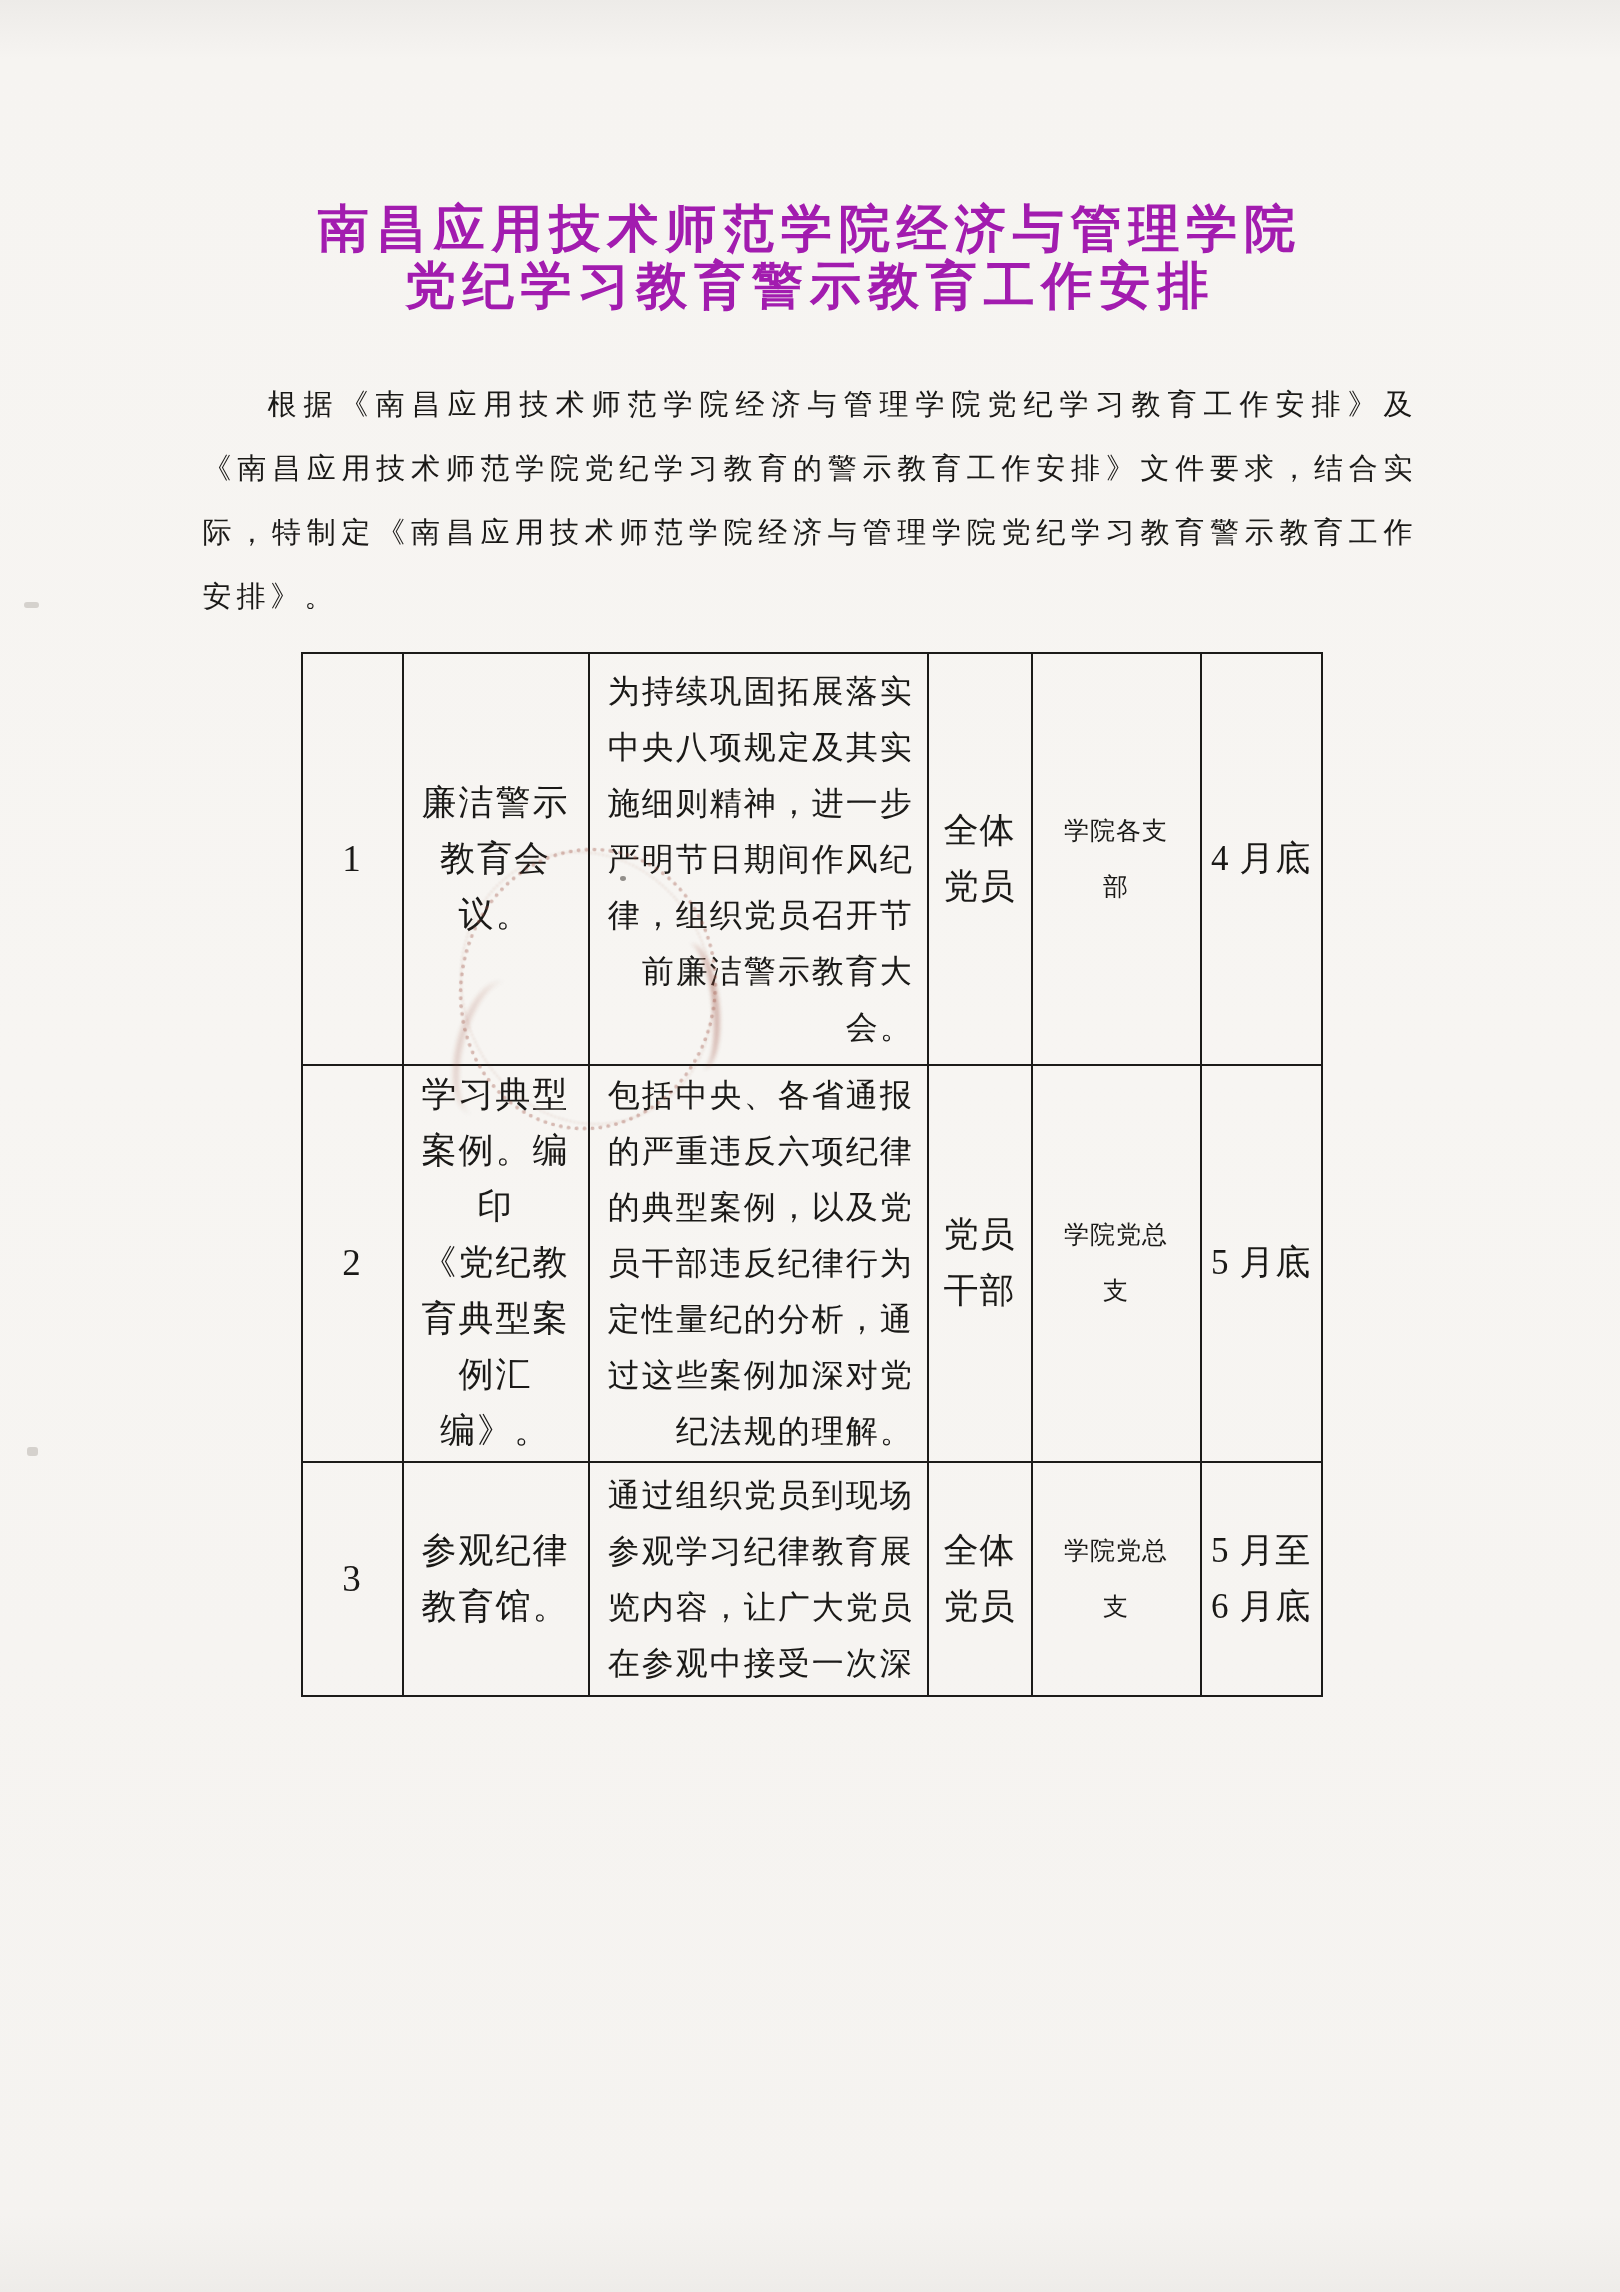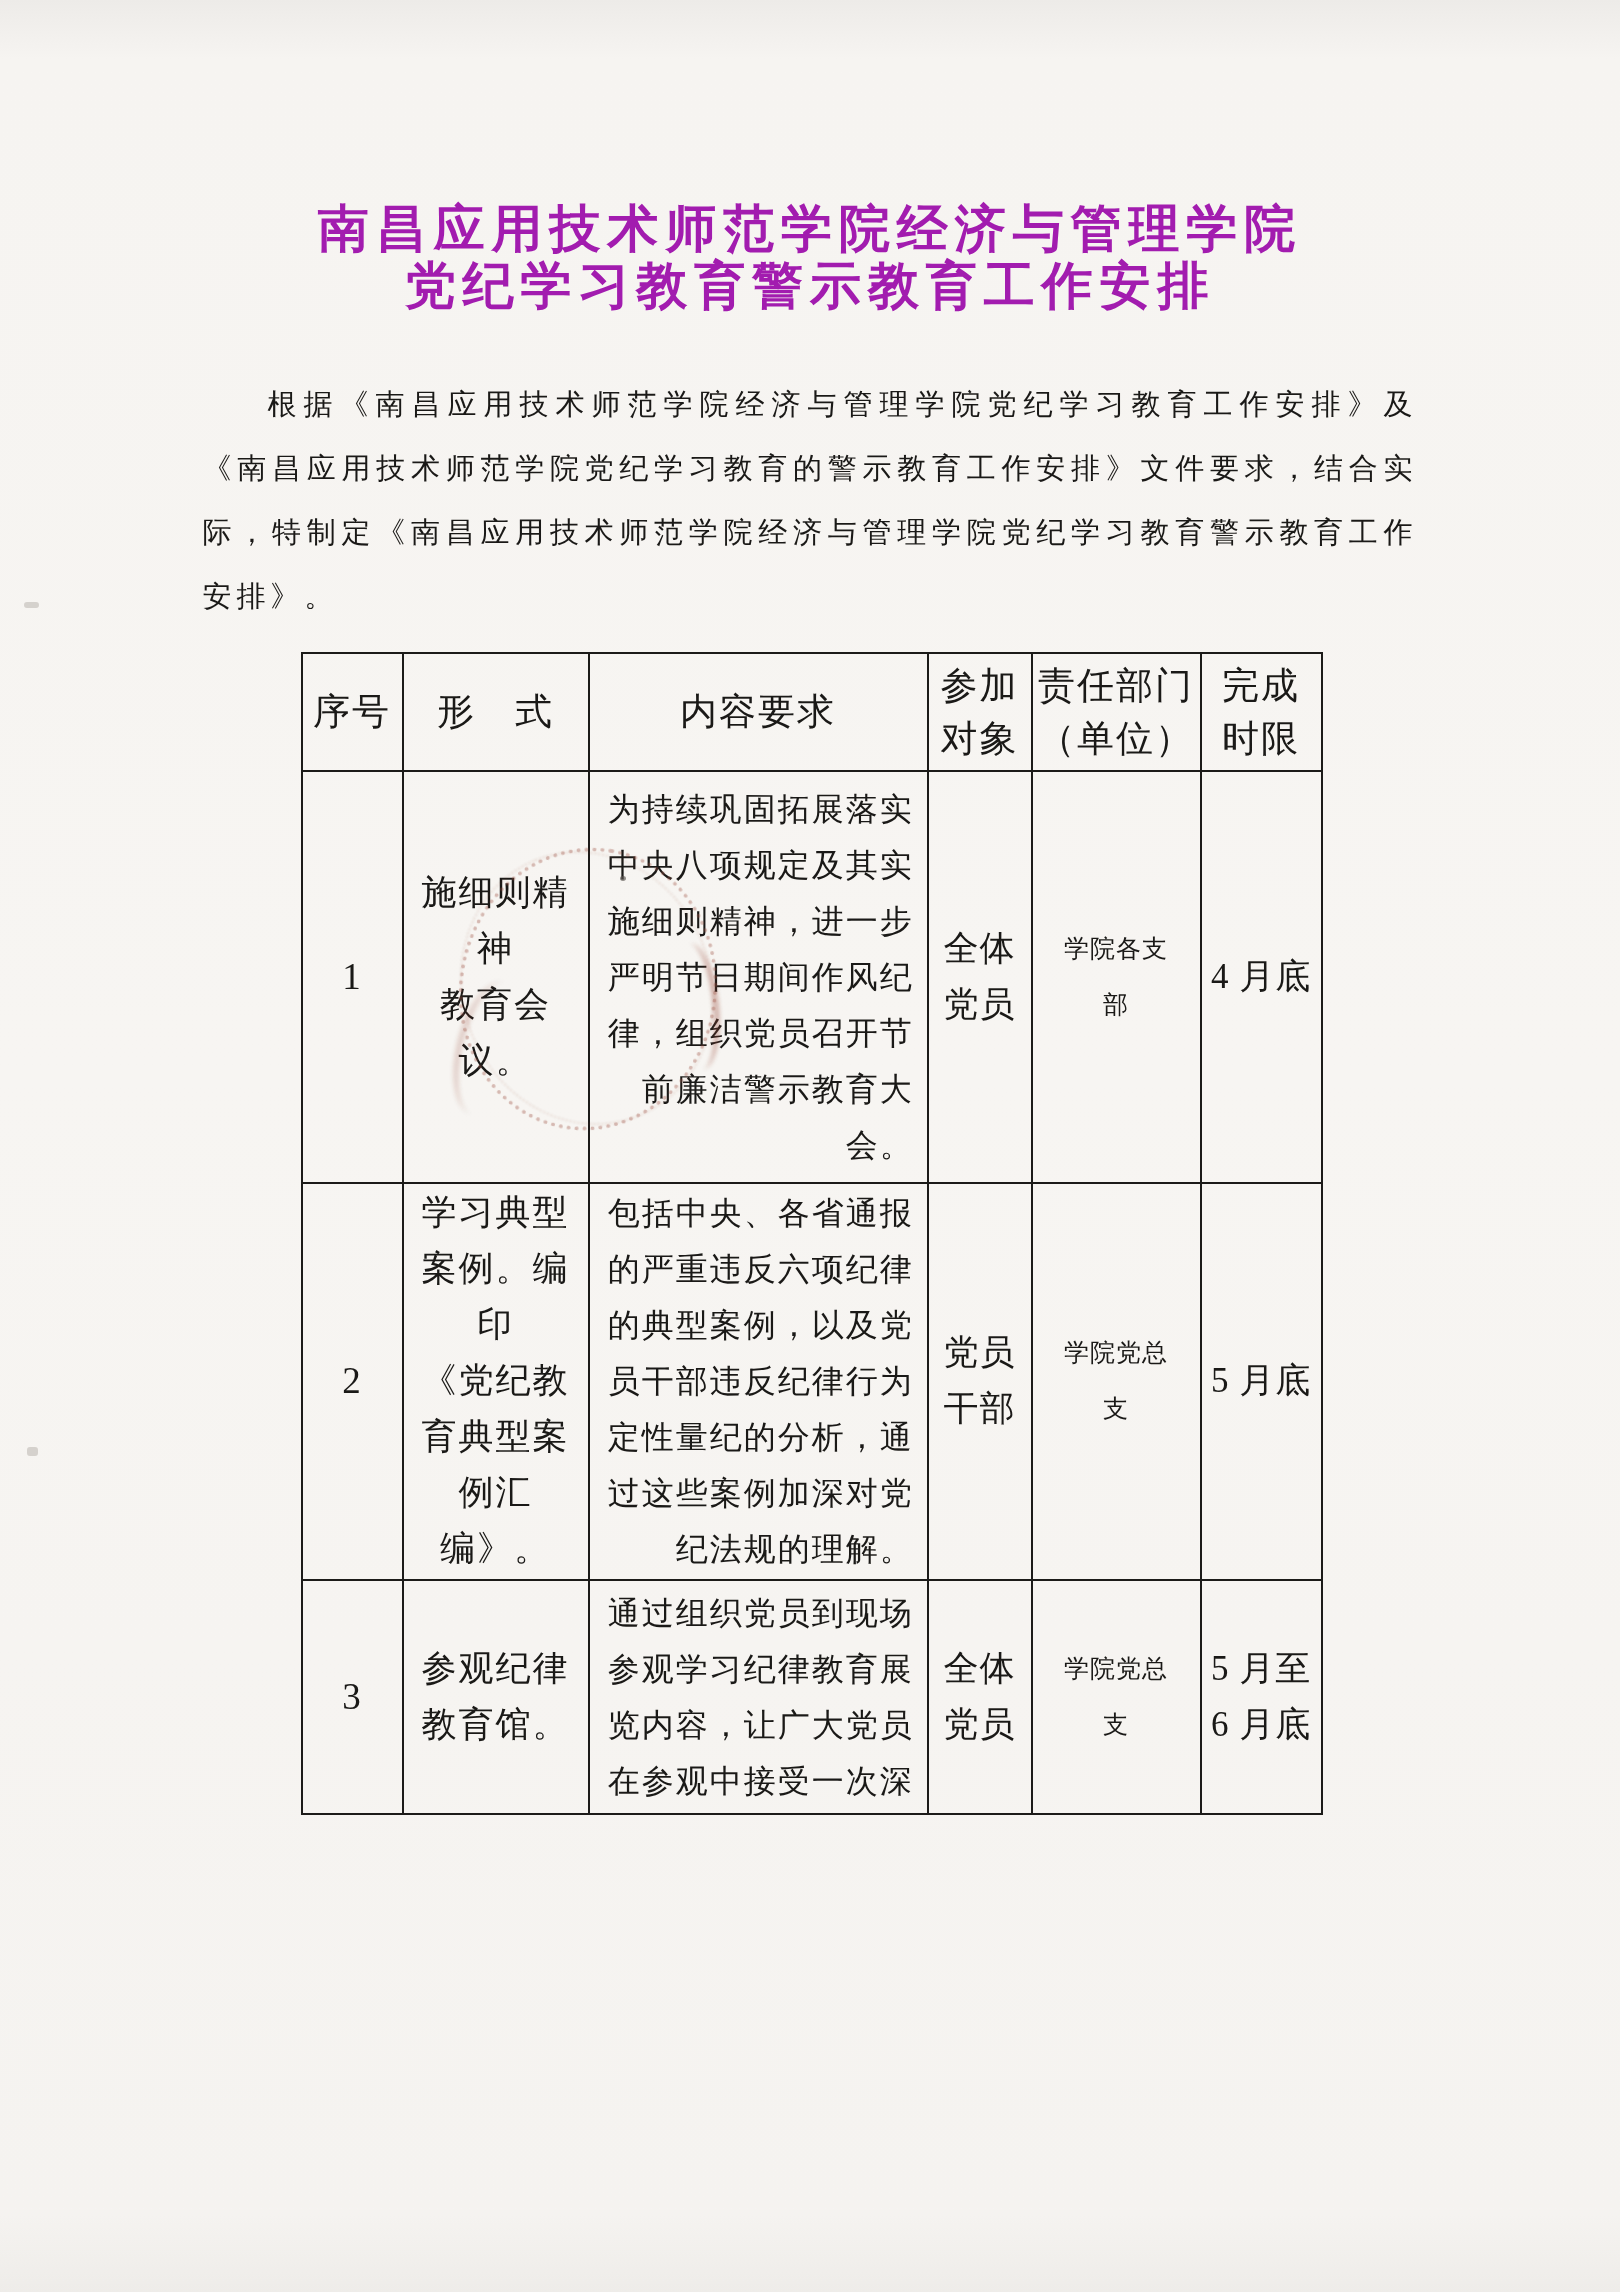--- a/index.html
+++ b/index.html
@@ -90,34 +90,23 @@
   <table>
     <colgroup>
       <col style="width:101px">
       <col style="width:186px">
       <col style="width:339px">
       <col style="width:104px">
       <col style="width:169px">
       <col style="width:121px">
     </colgroup>
     <tbody>
-      <tr class="hdr">
-        <td class="c-index">序号</td>
-        <td class="c-form">形　式</td>
-        <td class="c-content" style="text-align:center">内容要求</td>
-        <td class="c-part">参加
-对象</td>
-        <td class="c-dept">责任部门
-（单位）</td>
-        <td class="c-dead">完成
-时限</td>
-      </tr>
       <tr class="r1">
         <td class="c-index">1</td>
-        <td class="c-form">施细则精神
+        <td class="c-form">廉洁警示
 教育会议。</td>
         <td class="c-content">为持续巩固拓展落实
 中央八项规定及其实
 施细则精神，进一步
 严明节日期间作风纪
 律，组织党员召开节
 前廉洁警示教育大
 会。</td>
         <td class="c-part">全体
 党员</td>

